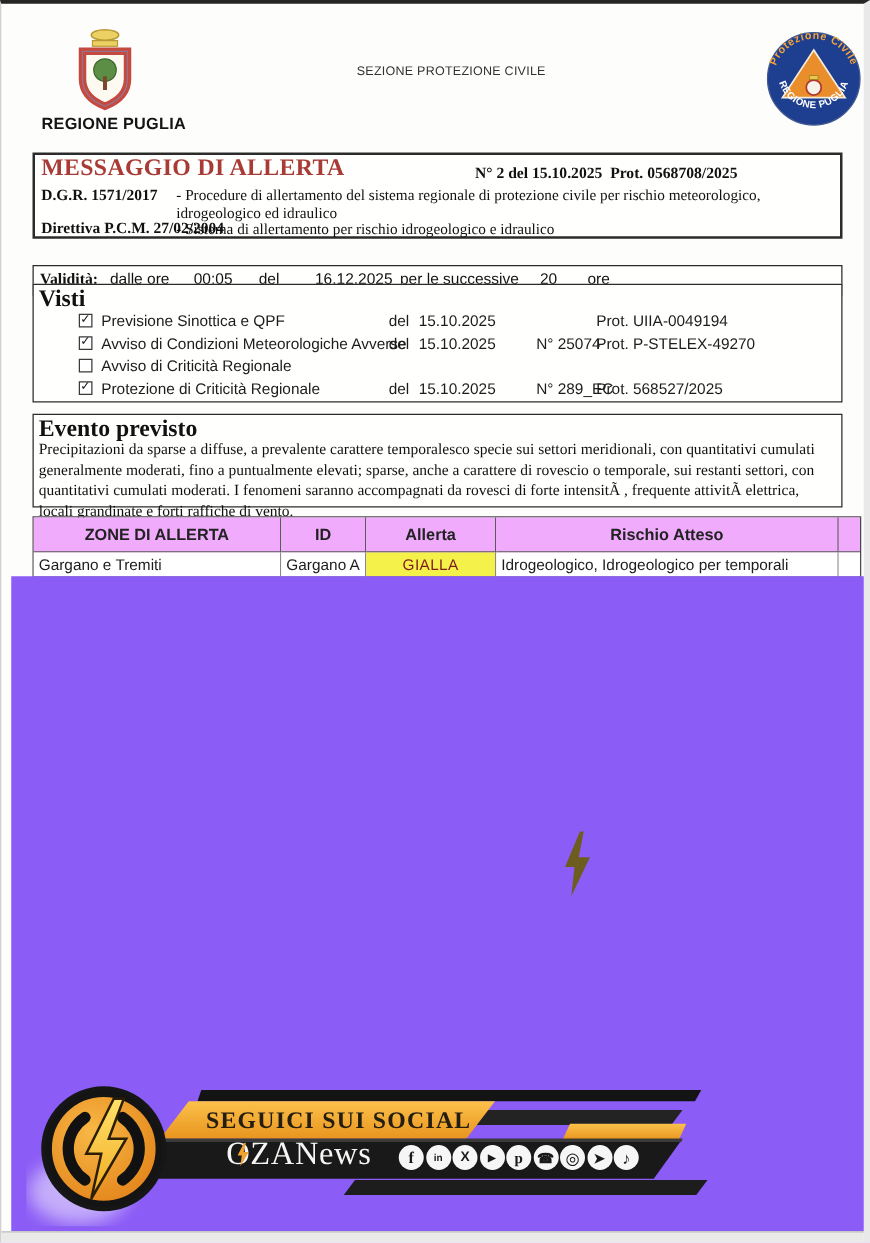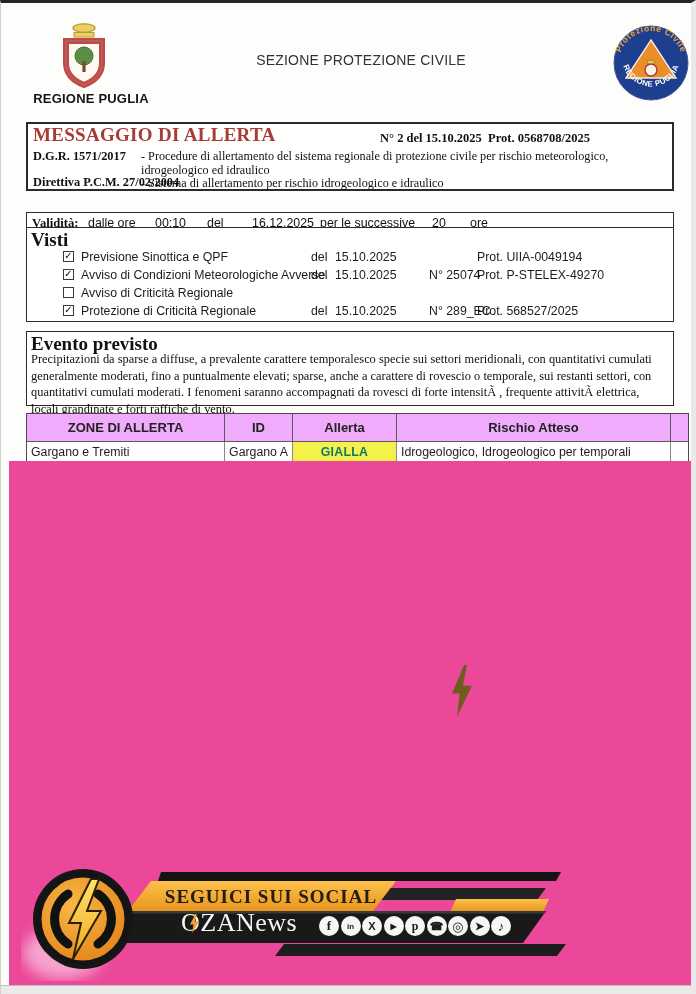--- a/index.html
+++ b/index.html
@@ -9,21 +9,21 @@
     border-top:3px solid #262626;border-left:1px solid #cfcfcf;border-right:5px solid #e9e9e9;
     font-family:"Liberation Serif",serif;color:#1c1c1c;
   }
   .abs{position:absolute;}
   .sans{font-family:"Liberation Sans",sans-serif;}
 
   
   .crest-label{left:24px;top:88px;width:132px;text-align:center;font-weight:bold;font-size:13px;letter-spacing:.2px;color:#141414;}
   .hdr-title{left:140px;top:44px;width:440px;text-align:center;color:#323232;}
   .hdr-title .l1{font-size:14.6px;letter-spacing:.2px;}
-  .hdr-title .l2{font-size:14px;margin-top:5px;letter-spacing:.2px;}
+  .hdr-title .l2{font-size:10px;margin-top:5px;letter-spacing:.2px;}
 
   
   .box{position:absolute;background:#fffffe;border:2px solid #2b2b2b;box-sizing:border-box;}
   .box1{left:25px;top:119px;width:648px;height:69px;}
   .box2{left:25px;top:193px;width:648px;height:25px;border-width:1.5px;}
   .box3{left:25px;top:224px;width:648px;height:95px;border-width:1.5px;}
   .box4{left:25px;top:328px;width:648px;height:75px;border-width:1.5px;}
 
   .alert-title{left:5px;top:0px;font-size:19px;font-weight:bold;color:#a93b36;letter-spacing:.3px;}
   .alert-number{left:352px;top:7px;font-size:12.5px;font-weight:bold;white-space:pre;color:#111;}
@@ -47,25 +47,25 @@
   .event-text{left:4px;top:19px;width:636px;font-size:12.4px;line-height:1.33;color:#101010;}
 
   
   .alert-table{left:25px;top:410px;width:663px;border:1.5px solid #4a4a4a;box-sizing:border-box;
     display:grid;grid-template-columns:198px 68px 104px 274px 1fr;font-family:"Liberation Sans",sans-serif;}
   .th{background:#f0abfc;font-weight:bold;font-size:13px;color:#222;height:27px;display:flex;align-items:center;justify-content:center;
       border-right:1px solid #5a5a5a;border-bottom:1px solid #5a5a5a;}
   .td{background:#fff;font-size:12.3px;color:#1d1d1d;height:19px;display:flex;align-items:center;
       border-right:1px solid #8a8a8a;padding:0 4px;box-sizing:border-box;}
   .td.center{justify-content:center;}
-  .td.gialla{background:#f4f14b;color:#0f766e;font-weight:bold;justify-content:center;letter-spacing:.3px;}
+  .td.gialla{background:#f4f14b;color:#7f1d1d;font-weight:normal;justify-content:center;letter-spacing:.3px;}
   .last-col{border-right:none;}
 
   
-  .video-area{left:8px;top:458px;width:687px;height:524px;background:#ec4899;}
+  .video-area{left:8px;top:458px;width:687px;height:524px;background:#8b5cf6;}
   .mini-bolt{left:443px;top:204px;width:20px;height:52px;background:#6d5e20;
     clip-path:polygon(60% 0,0 55%,38% 55%,25% 100%,100% 40%,55% 40%,75% 0);}
 
   .seguici{left:142px;top:421px;width:240px;height:30px;line-height:30px;text-align:center;
     font-family:"Liberation Serif",serif;font-weight:bold;font-size:19px;letter-spacing:1px;color:#241d10;}
   .brand{left:172px;top:447px;width:140px;height:34px;font-family:"Liberation Serif",serif;
     font-size:26px;color:#f5f5f3;letter-spacing:.5px;}
   .brand-bolt{left:181px;top:453px;width:9px;height:19px;background:#f0a22e;
     clip-path:polygon(60% 0,0 55%,38% 55%,25% 100%,100% 40%,55% 40%,75% 0);}
   .icons-row{left:310px;top:455px;display:flex;gap:1.5px;}
@@ -123,21 +123,21 @@
     <div class="abs alert-number">N° 2 del 15.10.2025  Prot. 0568708/2025</div>
     <div class="abs ref-label" style="left:5px;top:25px;">D.G.R. 1571/2017</div>
     <div class="abs ref-text" style="left:113px;top:25px;width:512px;">- Procedure di allertamento del sistema regionale di protezione civile per rischio meteorologico, idrogeologico ed idraulico</div>
     <div class="abs ref-label" style="left:5px;top:51px;">Direttiva P.C.M. 27/02/2004</div>
     <div class="abs ref-text" style="left:113px;top:52px;width:512px;">- Sistema di allertamento per rischio idrogeologico e idraulico</div>
   </div>
 
   <div class="box box2 validity-line">
     <span class="abs v-label">Validità:</span>
     <span class="abs v-part" style="left:61px;">dalle ore</span>
-    <span class="abs v-part" style="left:128px;">00:10</span>
+    <span class="abs v-part" style="left:128px;">00:05</span>
     <span class="abs v-part" style="left:180px;">del</span>
     <span class="abs v-part" style="left:225px;">16.12.2025</span>
     <span class="abs v-part" style="left:293px;">per le successive</span>
     <span class="abs v-part" style="left:405px;">20</span>
     <span class="abs v-part" style="left:443px;">ore</span>
   </div>
 
   <div class="box box3">
     <div class="abs section-title">Visti</div>
 

